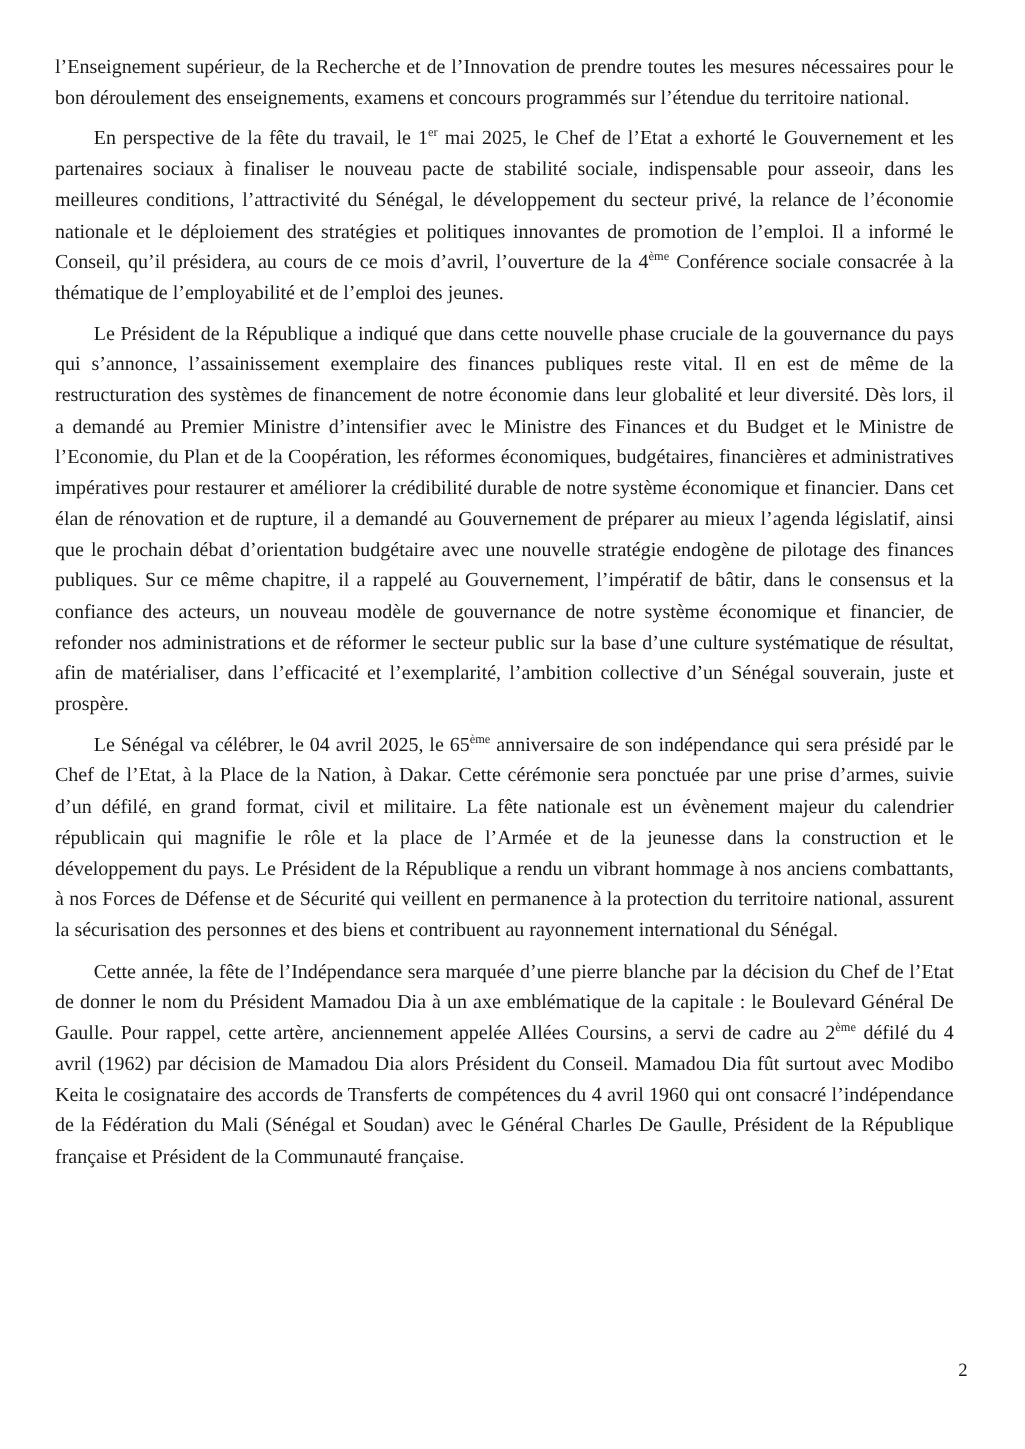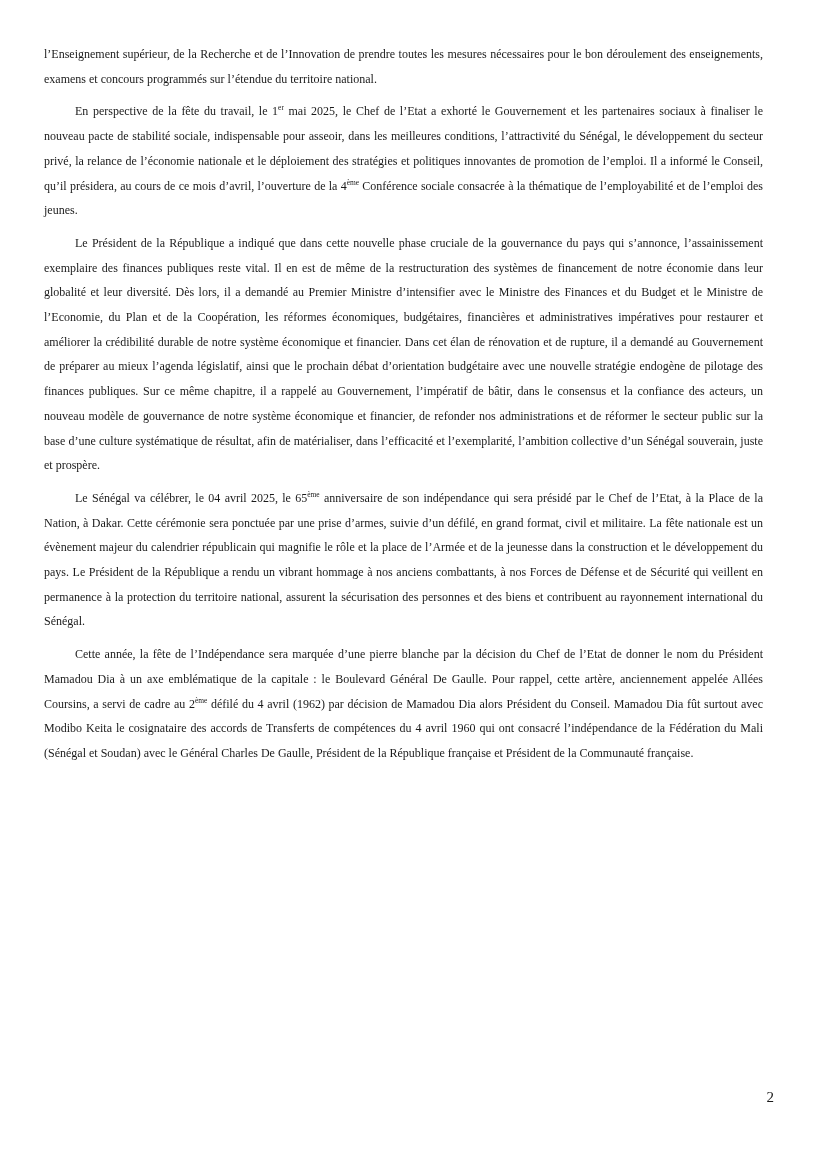--- a/index.html
+++ b/index.html
@@ -14,21 +14,21 @@
     background: #ffffff;
     overflow: hidden;
     font-family: "Liberation Serif", serif;
     color: #1a1a1a;
   }
   .doc-body {
     position: absolute;
     left: 44px;
     top: 42px;
     width: 719px;
-    font-size: 12px;
+    font-size: 16px;
     line-height: 24.7px;
     text-align: justify;
   }
   .doc-body p {
     margin: 0 0 8px 0;
     padding: 0;
   }
   .doc-body p.indent {
     text-indent: 31px;
   }

